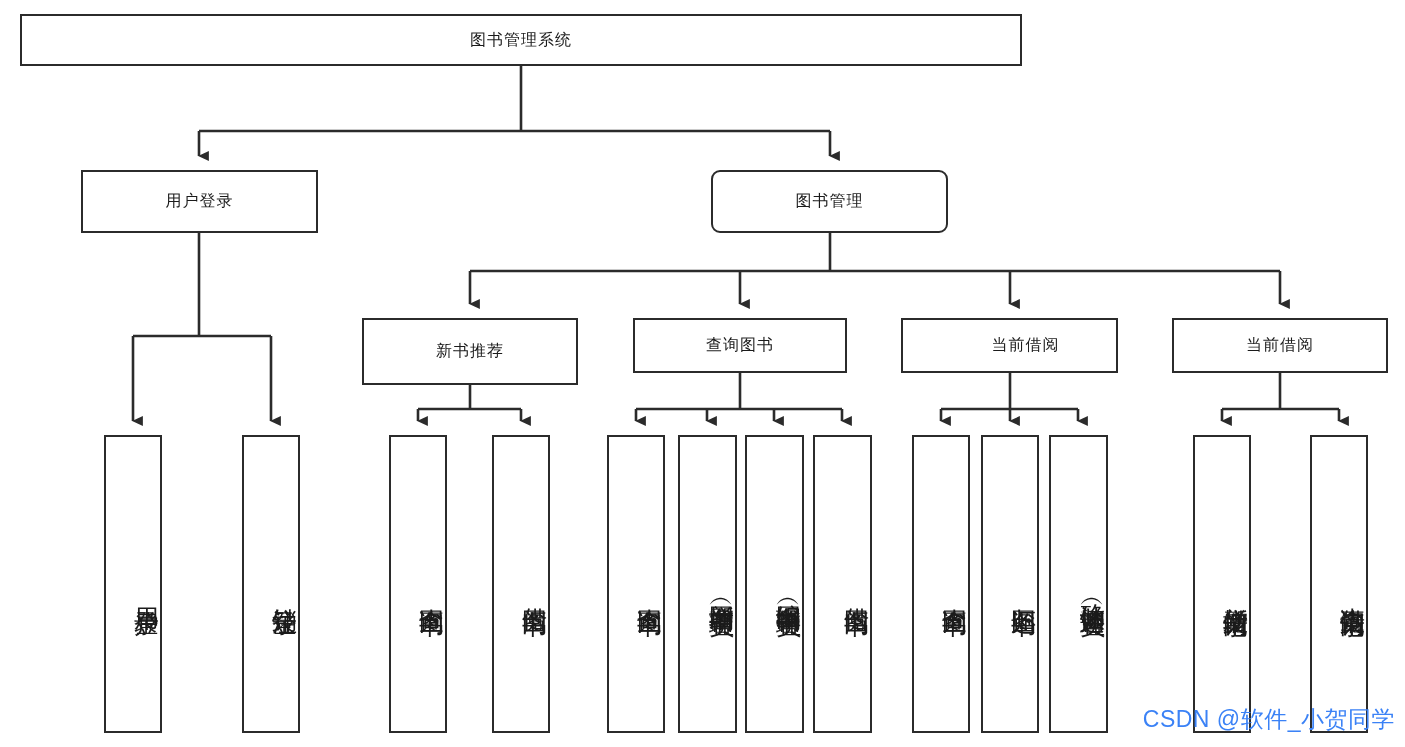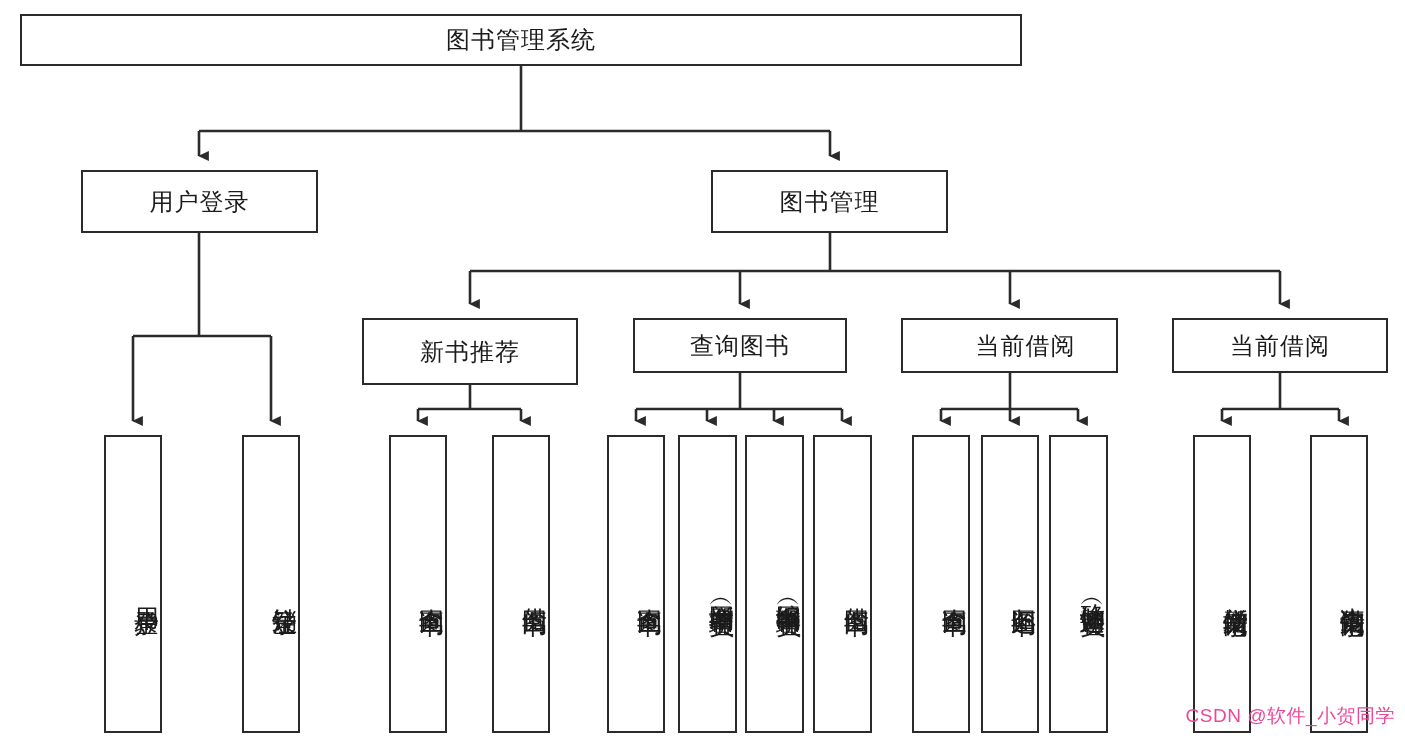--- a/index.html
+++ b/index.html
@@ -31,44 +31,44 @@
     box-sizing: border-box;
     border: 2.5px solid #2b2b2b;
     background: #ffffff;
     display: flex;
     align-items: center;
     justify-content: center;
     color: #1b1b1b;
     z-index: 2;
   }
   .node.horiz {
-    font-size: 24px;
+    font-size: 16px;
     letter-spacing: 1px;
   }
   .node.vert {
     writing-mode: vertical-rl;
     text-orientation: upright;
     font-size: 25px;
     line-height: 1.04;
     letter-spacing: 1.5px;
     align-items: flex-start;
     padding-top: 14px;
   }
   .node.vert .vlabel {
     writing-mode: vertical-rl;
     text-orientation: upright;
     white-space: nowrap;
     display: block;
   }
   #watermark {
     position: absolute;
     right: 10px;
-    bottom: 18px;
-    font-size: 19px;
-    color: #ec4899;
+    bottom: 12px;
+    font-size: 23px;
+    color: #3b82f6;
     letter-spacing: 0.5px;
     z-index: 3;
     white-space: nowrap;
   }
 </style>
 </head>
 <body>
 
 <div id="canvas">
 
@@ -122,21 +122,21 @@
     </g>
   </svg>
 
   <div class="node horiz" style="left:20px; top:14px; width:1002px; height:52px;">
     <span>图书管理系统</span>
   </div>
 
   <div class="node horiz" style="left:81px; top:170px; width:237px; height:63px;">
     <span>用户登录</span>
   </div>
-  <div class="node horiz" style="left:711px; top:170px; width:237px; height:63px;">
+  <div class="node horiz" style="left:711px; top:170px; width:237px; height:63px;border-radius:9px;">
     <span>图书管理</span>
   </div>
 
   <div class="node horiz" style="left:362px; top:318px; width:216px; height:67px;">
     <span>新书推荐</span>
   </div>
   <div class="node horiz" style="left:633px; top:318px; width:214px; height:55px;">
     <span>查询图书</span>
   </div>
   <div class="node horiz" style="left:901px; top:318px; width:217px; height:55px;padding-left:32px;">

